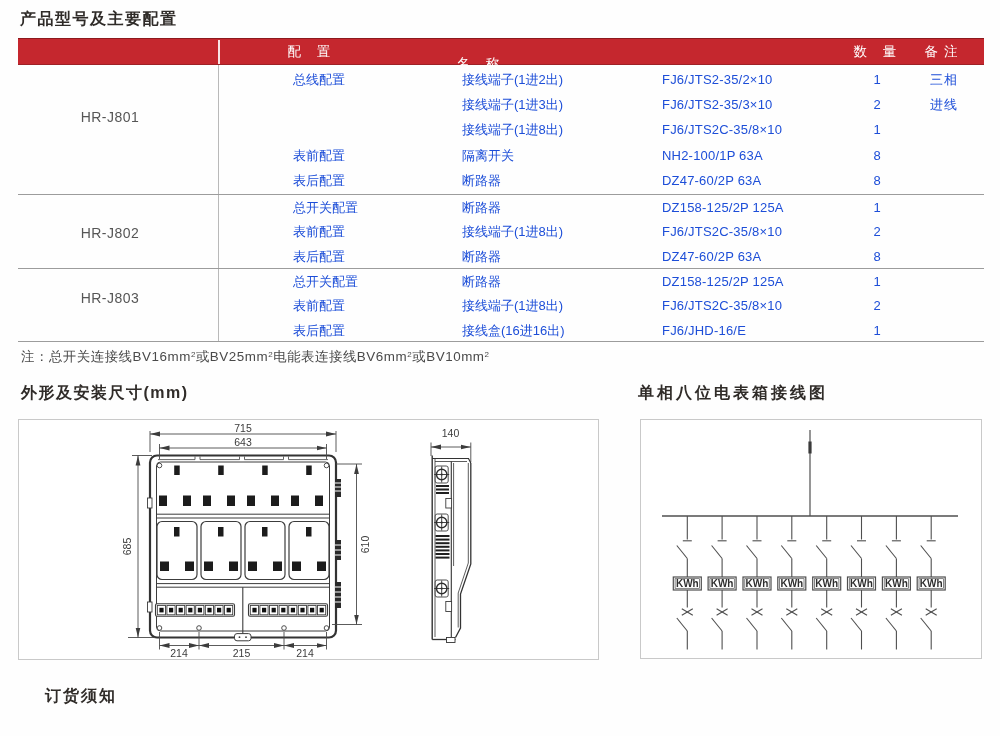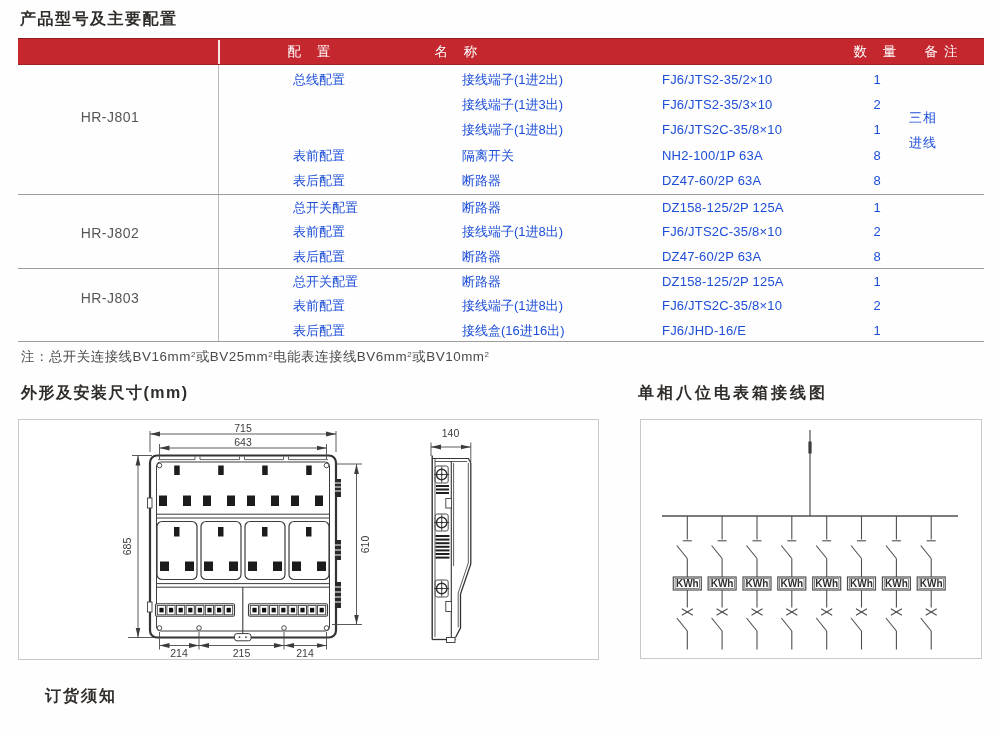--- a/index.html
+++ b/index.html
@@ -16,41 +16,41 @@
   .order-text{left:20px;top:712px;font-size:13px;color:#4a4a4a;letter-spacing:0.6px;}
 
   
   .spec-table{position:absolute;left:18px;top:38px;width:966px;height:304px;}
   .thead{position:absolute;left:0;top:0;width:966px;height:27px;background:#c5272e;
          border-top:1px solid #8d191d;border-bottom:1px solid #9e2126;box-sizing:border-box;}
   .thead .hcell{position:absolute;top:0;height:25px;line-height:25px;color:#ffffff;
                 font-size:13.5px;text-align:center;letter-spacing:6px;}
   .h-model{left:24px;width:130px;}
   .h-config{left:229px;width:130px;}
-  .h-name{left:376px;width:130px;}
+  .h-name{left:398px;width:130px;margin-top:12px;}
   .h-spec{left:601px;width:130px;}
   .h-qty{left:795px;width:130px;}
   .h-remark{left:884px;width:84px;letter-spacing:5px;}
   .hsep{position:absolute;left:200px;top:1px;width:1.5px;height:24px;background:rgba(255,255,255,0.88);}
 
   .vline{position:absolute;left:200px;top:27px;width:1px;height:277px;background:#b9b9b9;}
   .gsep{position:absolute;left:0;width:966px;height:1px;background:#9c9c9c;}
   .sep1{top:156px;} .sep2{top:230px;} .sep3{top:303px;}
 
   .model{position:absolute;left:42px;width:100px;text-align:center;font-size:14px;
          color:#565656;letter-spacing:0.5px;}
   .m1{top:71px;} .m2{top:187px;} .m3{top:252px;}
 
   .row{position:absolute;left:0;width:966px;height:26px;line-height:26px;
        font-size:13px;color:#1d4ed8;}
   .row .c-config{position:absolute;left:275px;}
   .row .c-name{position:absolute;left:444px;}
   .row .c-spec{position:absolute;left:644px;letter-spacing:0.2px;}
   .row .c-qty{position:absolute;left:829px;width:60px;text-align:center;}
-  .row .c-remark{position:absolute;left:875px;width:60px;text-align:center;letter-spacing:1px;margin-top:38px;}
+  .row .c-remark{position:absolute;left:896px;width:60px;text-align:center;letter-spacing:1px;}
   .r0{top:29px;} .r1{top:53.5px;} .r2{top:79px;} .r3{top:105px;} .r4{top:130px;}
   .r5{top:156.5px;} .r6{top:181px;} .r7{top:205.5px;}
   .r8{top:230.5px;} .r9{top:255px;} .r10{top:279.5px;}
 
   
   .note{left:21px;top:348px;font-size:13.4px;color:#4a4a4a;letter-spacing:0.55px;}
   .note sup{font-size:8px;vertical-align:4px;}
 
   
   .figbox{position:absolute;border:1px solid #c9c9c9;background:#ffffff;box-sizing:border-box;}

